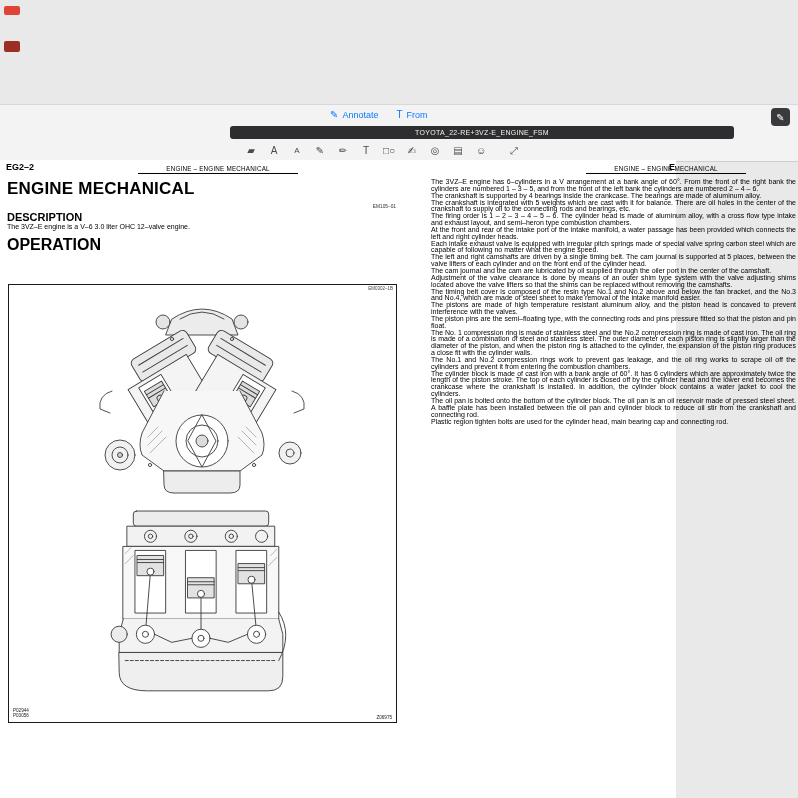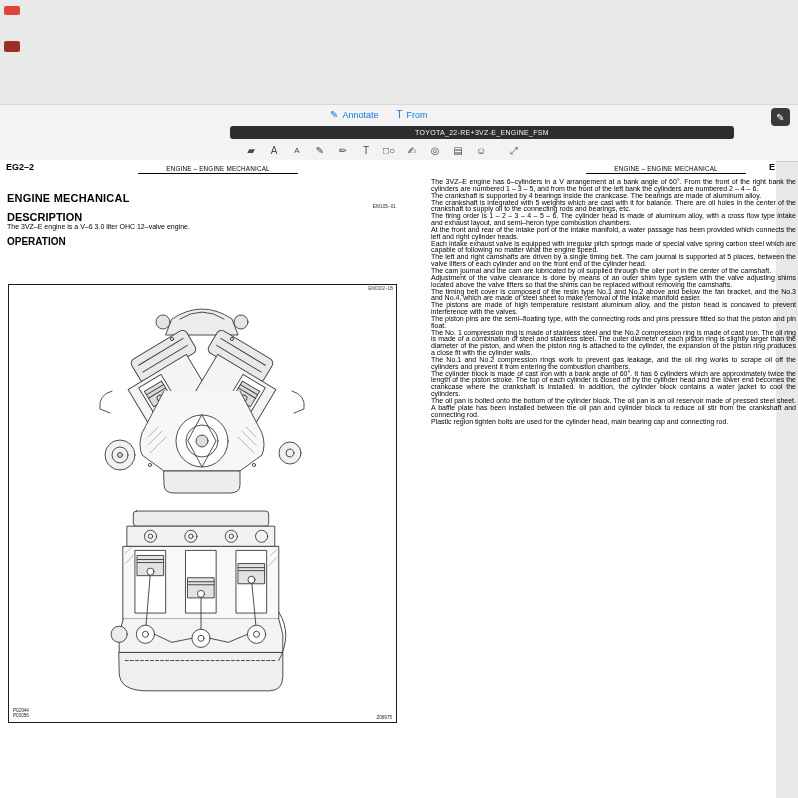--- a/index.html
+++ b/index.html
@@ -18,34 +18,34 @@
   .mk-toggle{position:absolute;top:3px;right:8px;width:19px;height:18px;background:#3a3a3c;border-radius:4px;
     color:#fff;font-size:10px;display:flex;align-items:center;justify-content:center;}
   .file-pill{position:absolute;top:21px;left:230px;width:504px;height:13px;background:#2e2e30;border-radius:3px;
     color:#f2f2f2;font-size:7px;display:flex;align-items:center;justify-content:center;letter-spacing:.3px;}
   .tools-row{position:absolute;top:38px;left:244px;display:flex;align-items:center;gap:9px;color:#4a4a4a;}
   .tool{width:14px;height:15px;display:flex;align-items:center;justify-content:center;font-size:10px;}
   .tool:nth-child(3){font-size:8px;}
   .tool:last-child{margin-left:10px;}
 
   
-  .document{position:absolute;top:160px;left:0;width:776px;height:638px;background:#ffffff;color:#000;}
+  .document{position:absolute;top:160px;left:0;width:676px;height:638px;background:#ffffff;color:#000;}
 
   .lp-pageno{position:absolute;left:6px;top:2px;font-size:9px;font-weight:bold;}
   .lp-header{position:absolute;left:138px;top:5px;width:160px;text-align:center;font-size:6.3px;
     border-bottom:1px solid #000;padding-bottom:1px;letter-spacing:.2px;}
   .rp-header{position:absolute;left:586px;top:5px;width:160px;text-align:center;font-size:6.3px;
     border-bottom:1px solid #000;padding-bottom:1px;letter-spacing:.2px;}
   .rp-edge{position:absolute;right:1px;top:2px;font-size:9px;font-weight:bold;}
 
-  .lp-title{position:absolute;left:7px;top:19px;font-size:11px;font-weight:bold;letter-spacing:.2px;margin-top:13px;}
+  .lp-title{position:absolute;left:7px;top:19px;font-size:17px;font-weight:bold;letter-spacing:.2px;}
   .lp-desc-h{position:absolute;left:7px;top:51px;font-size:11px;font-weight:bold;}
   .lp-code{position:absolute;left:330px;top:44px;width:66px;text-align:right;font-size:4.8px;color:#333;}
   .lp-body{position:absolute;left:7px;top:63px;font-size:7px;}
-  .lp-oper-h{position:absolute;left:7px;top:76px;font-size:10px;font-weight:bold;}
+  .lp-oper-h{position:absolute;left:7px;top:76px;font-size:16px;font-weight:bold;}
 
   .figure-box{position:absolute;left:8px;top:124px;width:387px;height:437px;border:1px solid #1a1a1a;background:#fff;}
   .fig-code-tr{position:absolute;right:3px;top:1px;font-size:4.5px;color:#444;}
   .fig-codes-bl{position:absolute;left:4px;bottom:3px;font-size:4.6px;color:#222;line-height:1.25;}
   .fig-code-br{position:absolute;right:4px;bottom:2px;font-size:4.6px;color:#222;}
   .fig-top{position:absolute;left:58px;top:10px;}
   .fig-bottom{position:absolute;left:96px;top:222px;}
 
   .rp-text{position:absolute;left:431px;top:19px;width:365px;font-size:7px;line-height:6.85px;text-align:justify;}
   .rp-text p{margin:0;}

